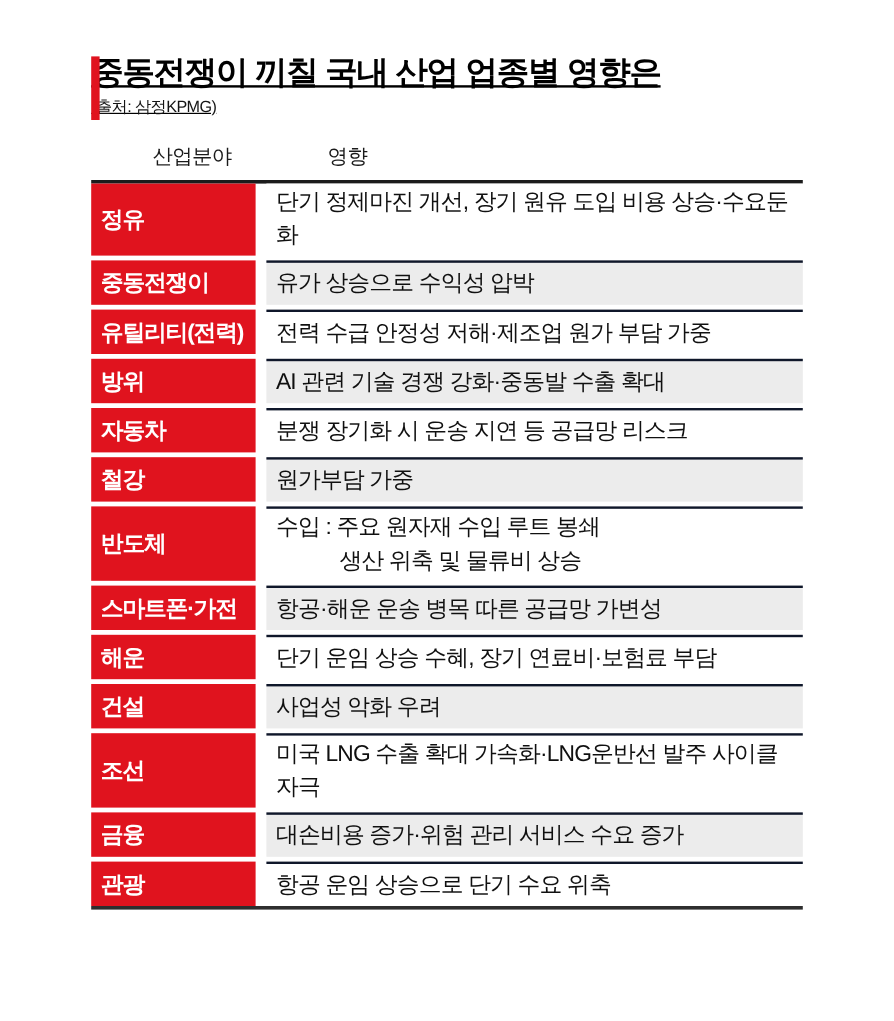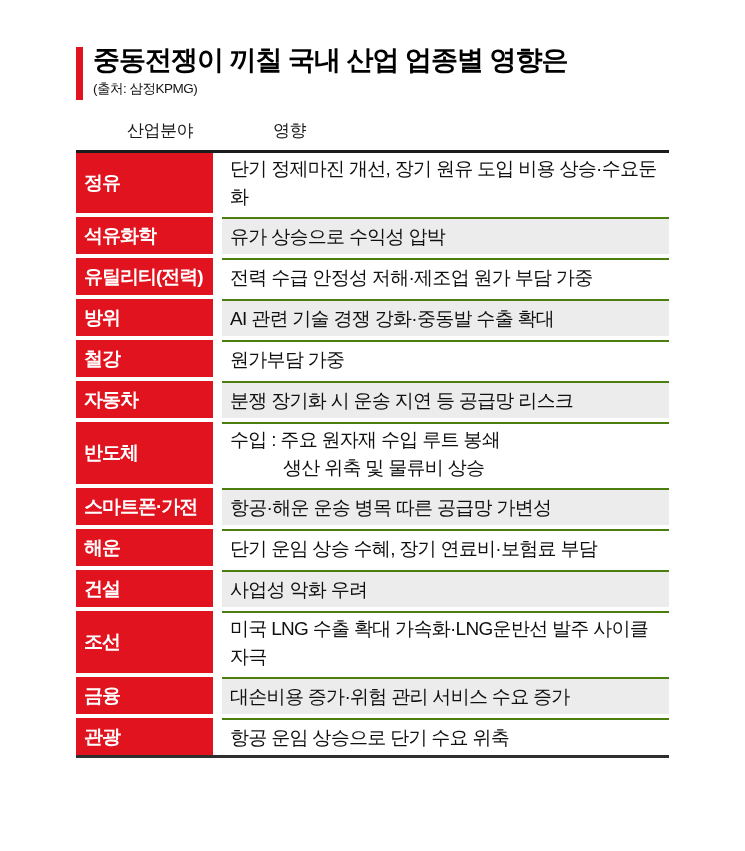--- a/index.html
+++ b/index.html
@@ -17,21 +17,22 @@
     position: relative;
     box-sizing: border-box;
     width: 745px;
     height: 851px;
     padding: 44px 76px 0 76px;
   }
 
   
   .hdr {
     position: relative;
-    padding-left: 17px;
+    padding-left: 0;
+    text-decoration: underline;
   }
   .accent-bar {
     position: absolute;
     left: 0;
     top: 3px;
     width: 7px;
     height: 53px;
     background: var(--accent, #e0131e);
   }
   .title {
@@ -82,21 +83,21 @@
     color: #ffffff;
     font-size: 19px;
     font-weight: 700;
     letter-spacing: -1px;
     display: flex;
     align-items: center;
     padding-left: 8px;
     min-height: 35px;
   }
   .impact {
-    border-top: 2px solid #4d7c0f;
+    border-top: 2px solid #0f172a;
     background: #ffffff;
     font-size: 19px;
     letter-spacing: -0.7px;
     color: #101010;
     display: flex;
     flex-direction: column;
     justify-content: center;
     padding: 2px 4px 2px 8px;
     min-height: 31px;
   }
@@ -126,21 +127,21 @@
   <div class="row">
     <div class="sector">정유</div>
     <div class="impact">
           <div class="impact-group">
             <div class="impact-line">단기 정제마진 개선, 장기 원유 도입 비용 상승·수요둔화</div>
           </div>
         </div>
   </div>
 
   <div class="row">
-    <div class="sector">석유화학</div>
+    <div class="sector">중동전쟁이</div>
     <div class="impact">
           <div class="impact-group">
             <div class="impact-line">유가 상승으로 수익성 압박</div>
           </div>
         </div>
   </div>
 
   <div class="row">
     <div class="sector">유틸리티(전력)</div>
     <div class="impact">
@@ -153,33 +154,33 @@
   <div class="row">
     <div class="sector">방위</div>
     <div class="impact">
           <div class="impact-group">
             <div class="impact-line">AI 관련 기술 경쟁 강화·중동발 수출 확대</div>
           </div>
         </div>
   </div>
 
   <div class="row">
+    <div class="sector">자동차</div>
+    <div class="impact">
+          <div class="impact-group">
+            <div class="impact-line">분쟁 장기화 시 운송 지연 등 공급망 리스크</div>
+          </div>
+        </div>
+  </div>
+
+  <div class="row">
     <div class="sector">철강</div>
     <div class="impact">
           <div class="impact-group">
             <div class="impact-line">원가부담 가중</div>
-          </div>
-        </div>
-  </div>
-
-  <div class="row">
-    <div class="sector">자동차</div>
-    <div class="impact">
-          <div class="impact-group">
-            <div class="impact-line">분쟁 장기화 시 운송 지연 등 공급망 리스크</div>
           </div>
         </div>
   </div>
 
   <div class="row">
     <div class="sector">반도체</div>
     <div class="impact">
           <div class="impact-group">
             <div class="impact-line">수입 : 주요 원자재 수입 루트 봉쇄</div>
             <div class="impact-line indent">생산 위축 및 물류비 상승</div>

